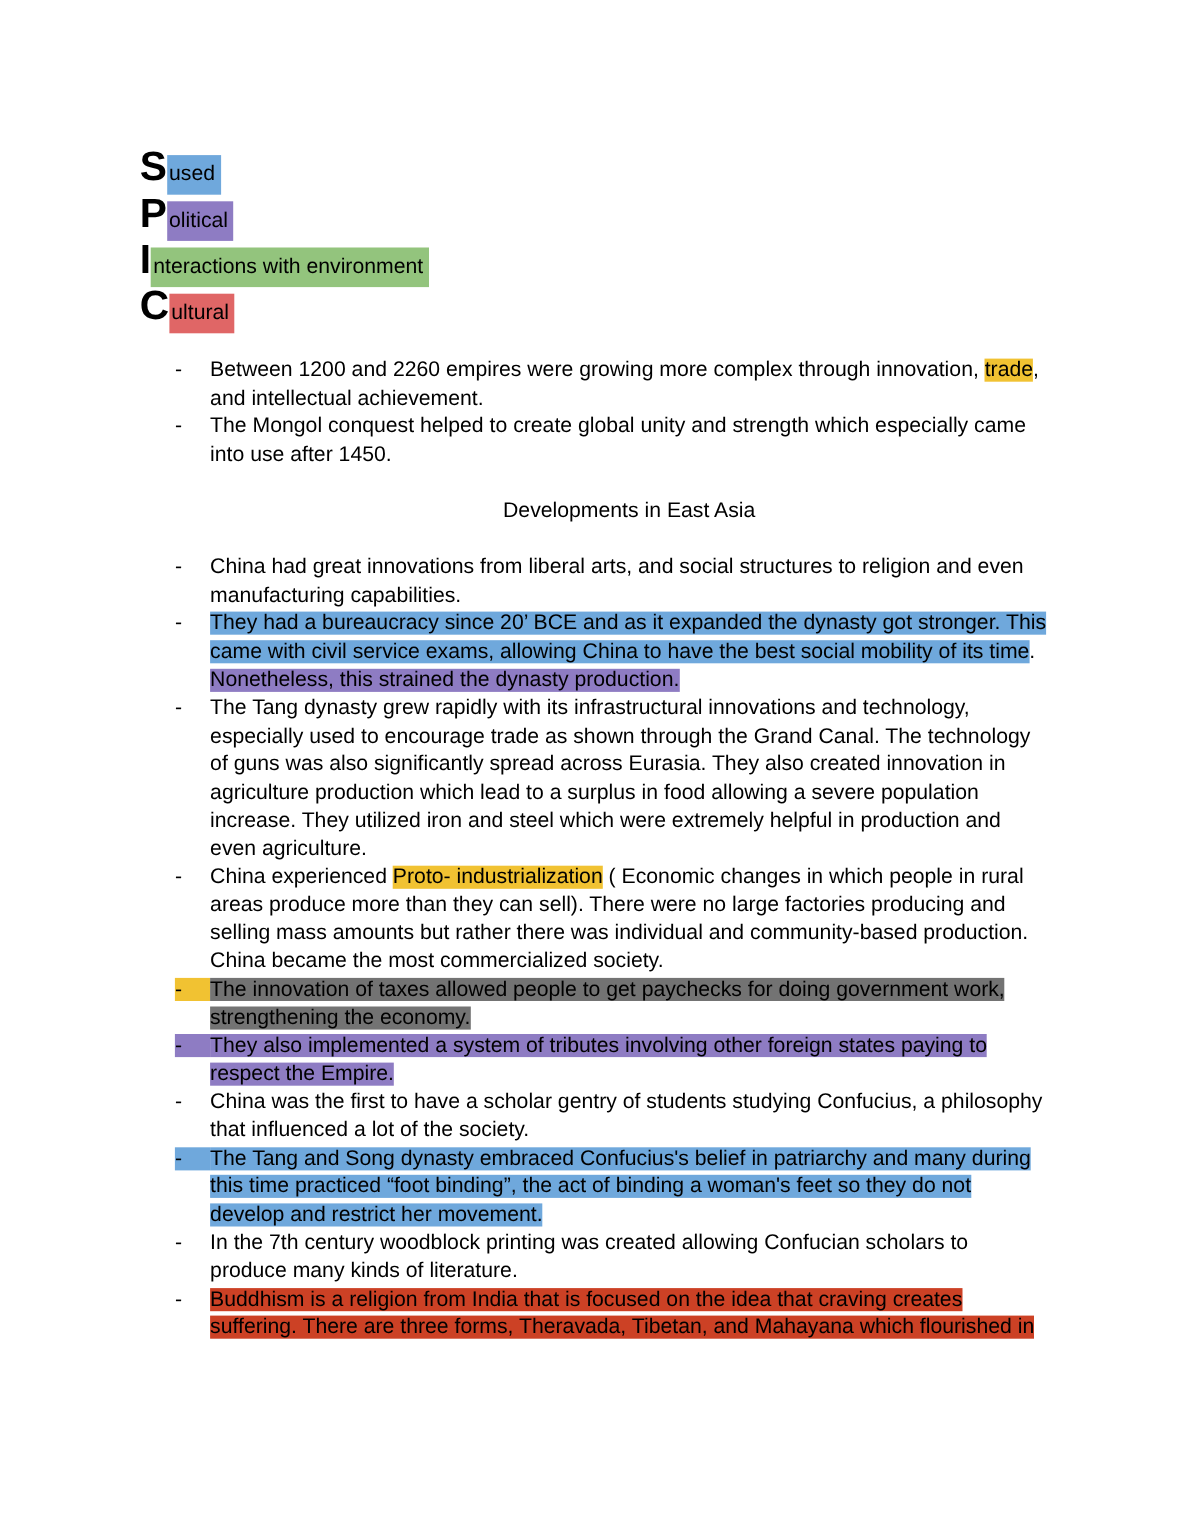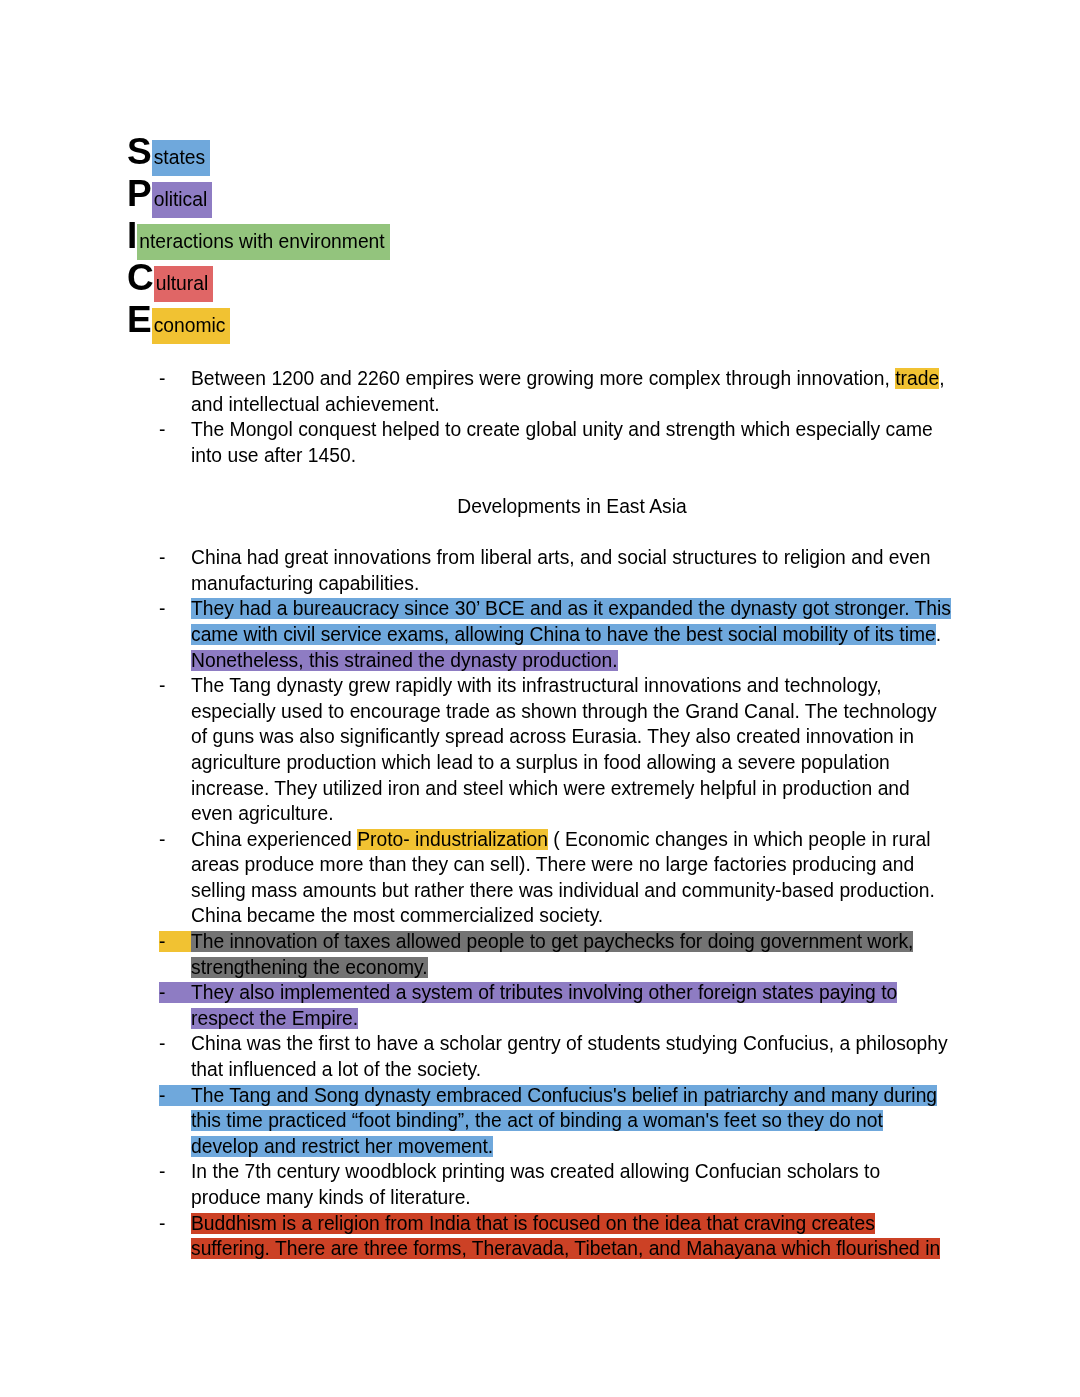--- a/index.html
+++ b/index.html
@@ -55,43 +55,42 @@
   .plain {
     margin: 25.6px 0 25.6px 64px;
     text-align: center;
   }
 </style>
 </head>
 <body>
 
 <div class="page">
   <div>
-      <div class="acronym-line"><span class="acr-letter">S</span><span class="acr-rest" style="background-color: rgb(111, 168, 220);">states</span></div>
+      <div class="acronym-line"><span class="acr-letter">S</span><span class="acr-rest" style="background-color: rgb(111, 168, 220);">used</span></div>
       <div class="acronym-line"><span class="acr-letter">P</span><span class="acr-rest" style="background-color: rgb(142, 124, 195);">olitical</span></div>
       <div class="acronym-line"><span class="acr-letter">I</span><span class="acr-rest" style="background-color: rgb(147, 196, 125);">nteractions with environment</span></div>
       <div class="acronym-line"><span class="acr-letter">C</span><span class="acr-rest" style="background-color: rgb(224, 102, 102);">ultural</span></div>
-      <div class="acronym-line"><span class="acr-letter">E</span><span class="acr-rest" style="background-color: rgb(241, 194, 50);">conomic</span></div>
     </div>
   <div class="content">
       <div class="bullet">
         <div class="dash"><span>-</span></div>
         <div class="btext"><span>Between 1200 and 2260 empires were growing more complex through innovation, </span><span style="background-color: rgb(241, 194, 50);">trade</span><span>, and intellectual achievement.</span></div>
       </div>
       <div class="bullet">
         <div class="dash"><span>-</span></div>
         <div class="btext"><span>The Mongol conquest helped to create global unity and strength which especially came into use after 1450.</span></div>
       </div>
       <div class="plain"><span>Developments in East Asia</span></div>
       <div class="bullet">
         <div class="dash"><span>-</span></div>
         <div class="btext"><span>China had great innovations from liberal arts, and social structures to religion and even manufacturing capabilities.</span></div>
       </div>
       <div class="bullet">
         <div class="dash"><span>-</span></div>
-        <div class="btext"><span style="background-color: rgb(111, 168, 220);">They had a bureaucracy since 30’ BCE and as it expanded the dynasty got stronger. This came with civil service exams, allowing China to have the best social mobility of its time</span><span>. </span><span style="background-color: rgb(142, 124, 195);">Nonetheless, this strained the dynasty production.</span></div>
+        <div class="btext"><span style="background-color: rgb(111, 168, 220);">They had a bureaucracy since 20’ BCE and as it expanded the dynasty got stronger. This came with civil service exams, allowing China to have the best social mobility of its time</span><span>. </span><span style="background-color: rgb(142, 124, 195);">Nonetheless, this strained the dynasty production.</span></div>
       </div>
       <div class="bullet">
         <div class="dash"><span>-</span></div>
         <div class="btext"><span>The Tang dynasty grew rapidly with its infrastructural innovations and technology, especially used to encourage trade as shown through the Grand Canal. The technology of guns was also significantly spread across Eurasia. They also created innovation in agriculture production which lead to a surplus in food allowing a severe population increase. They utilized iron and steel which were extremely helpful in production and even agriculture.</span></div>
       </div>
       <div class="bullet">
         <div class="dash"><span>-</span></div>
         <div class="btext"><span>China experienced </span><span style="background-color: rgb(241, 194, 50);">Proto- industrialization</span><span> ( Economic changes in which people in rural areas produce more than they can sell). There were no large factories producing and selling mass amounts but rather there was individual and community-based production. China became the most commercialized society.</span></div>
       </div>
       <div class="bullet">

